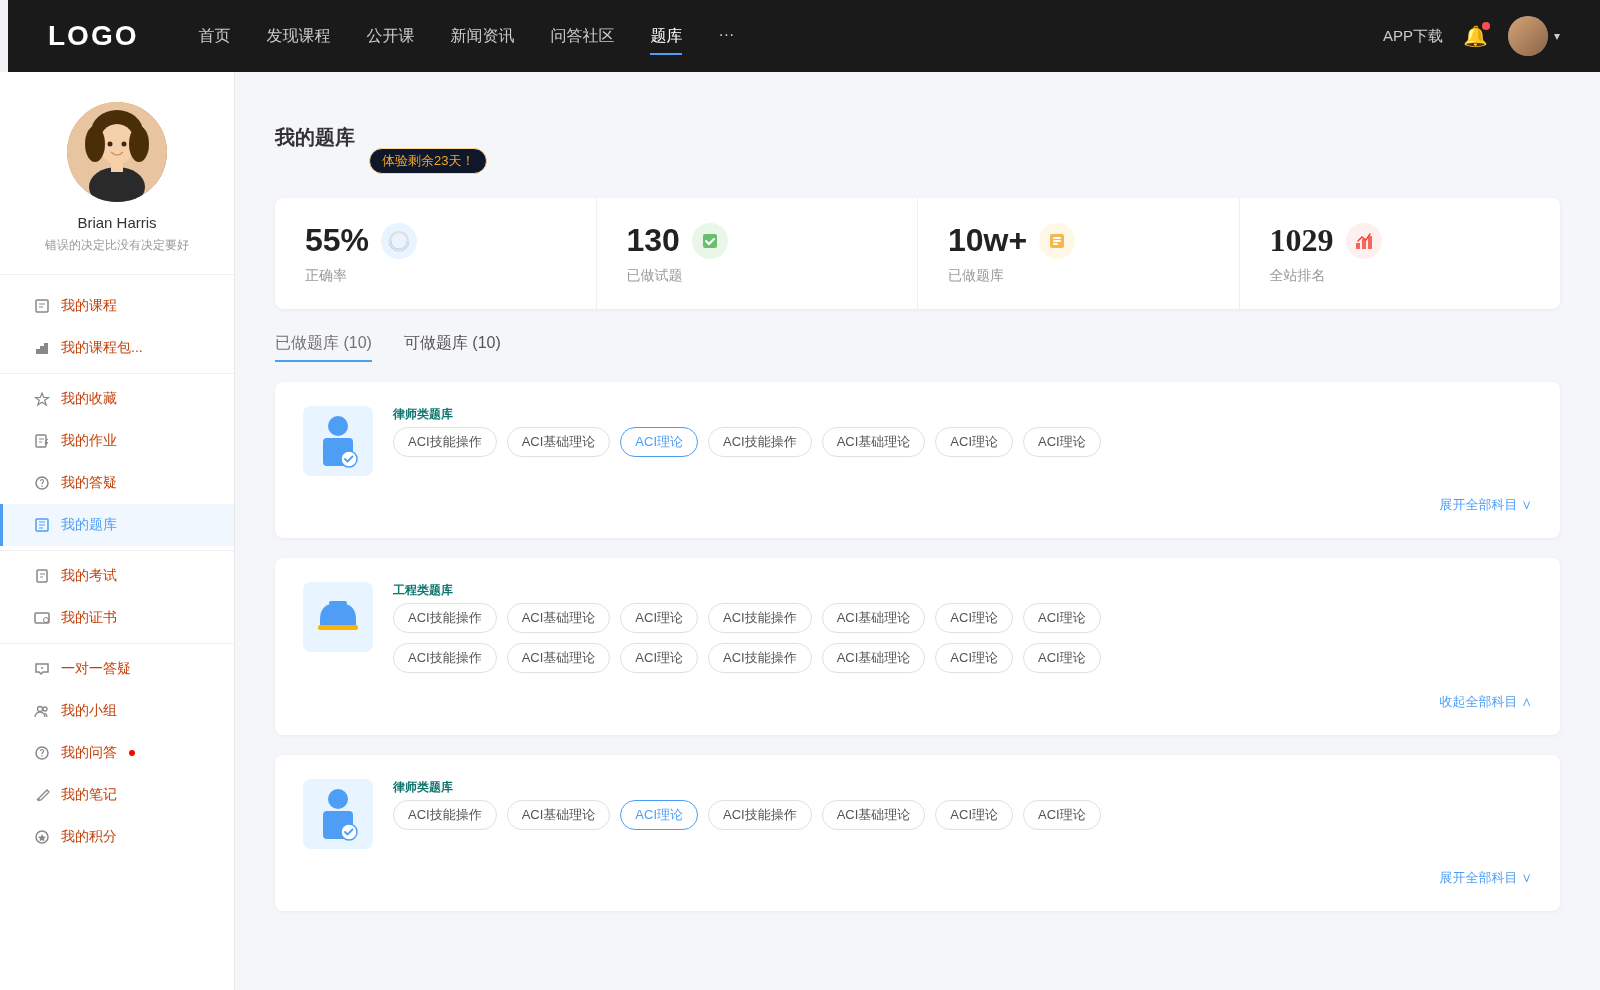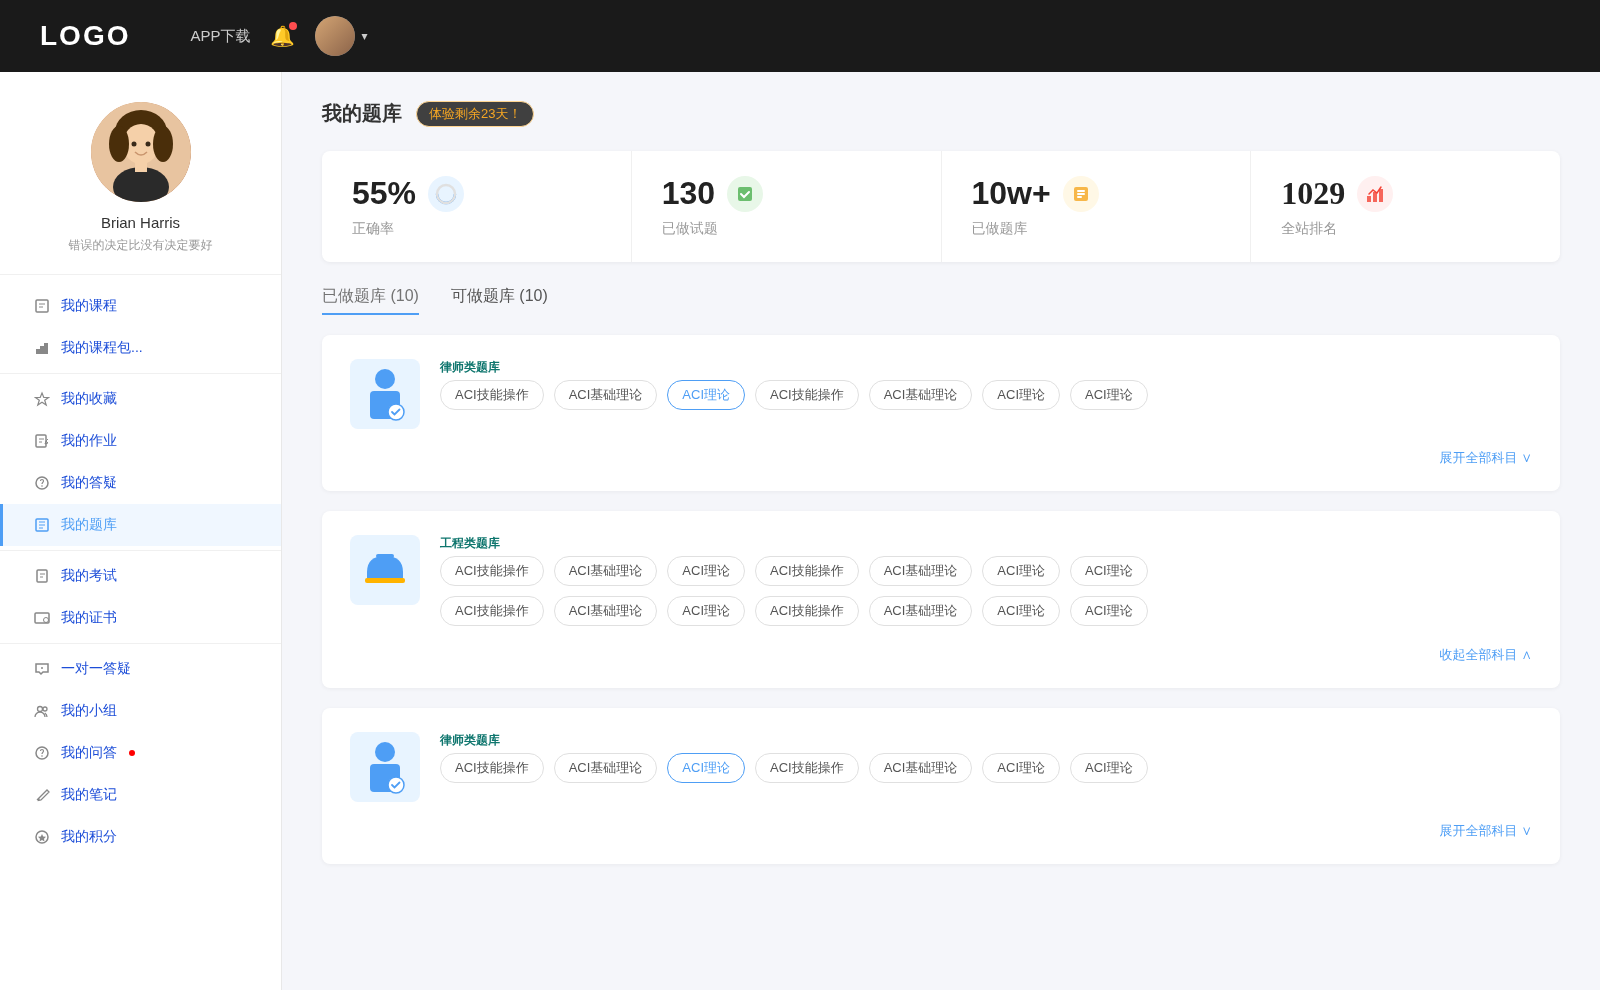--- a/index.html
+++ b/index.html
@@ -6,21 +6,21 @@
     body { font-family: -apple-system, BlinkMacSystemFont, 'PingFang SC', 'Microsoft YaHei', sans-serif; background: #f0f2f5; min-height: 990px; }
 
     
     .navbar {
       background: #1a1a1a;
       height: 72px;
       display: flex;
       align-items: center;
       padding: 0 40px;
       position: fixed;
-      top: 0; left: 0; right: 0;
+      top: 0; left: 8px; right: 0;
       z-index: 100;
     }
     .nav-logo {
       color: white;
       font-size: 28px;
       font-weight: bold;
       letter-spacing: 2px;
       margin-right: 60px;
     }
     .nav-links {
@@ -93,21 +93,21 @@
 
     
     .layout {
       display: flex;
       margin-top: 72px;
       min-height: calc(990px - 72px);
     }
 
     
     .sidebar {
-      width: 282px;
+      width: 235px;
       background: #fff;
       border-right: 1px solid #e8e8e8;
       padding-top: 30px;
       flex-shrink: 0;
       min-height: calc(990px - 72px);
     }
     .sidebar-profile {
       text-align: center;
       padding: 0 20px 20px;
       border-bottom: 1px solid #f0f0f0;
@@ -139,21 +139,21 @@
     .sidebar-menu {
       padding: 10px 0;
     }
     .menu-item {
       display: flex;
       align-items: center;
       gap: 10px;
       padding: 12px 30px;
       cursor: pointer;
       font-size: 14px;
-      color: #1d4ed8;
+      color: #c2410c;
       position: relative;
       border-left: 3px solid transparent;
     }
     .menu-item.active {
       color: #4e9ef5;
       border-left: 3px solid #4e9ef5;
       background: #f0f7ff;
     }
     .menu-icon {
       width: 18px; height: 18px;
@@ -189,26 +189,27 @@
       align-items: center;
       gap: 14px;
       margin-bottom: 24px;
     }
     .page-title {
       font-size: 20px;
       font-weight: 600;
       color: #333;
     }
     .trial-badge {
-      background: #404040;
+      background: #0f172a;
       color: #f5a623;
       border: 1px solid #ffd591;
       border-radius: 20px;
       padding: 3px 12px;
       font-size: 13px;
+      margin-top: 48px;
     }
 
     
     .stats-row {
       display: flex;
       gap: 0;
       background: white;
       border-radius: 8px;
       margin-bottom: 24px;
       box-shadow: 0 1px 4px rgba(0,0,0,0.06);
@@ -330,20 +331,29 @@
     }
     .bank-tags-row {
       margin-bottom: 10px;
     }
   </style>
 </head>
 <body>
 
 <nav class="navbar">
   <div class="nav-logo">LOGO</div>
+  <div class="nav-links">
+    <span class="nav-link">首页</span>
+    <span class="nav-link">发现课程</span>
+    <span class="nav-link">公开课</span>
+    <span class="nav-link">新闻资讯</span>
+    <span class="nav-link">问答社区</span>
+    <span class="nav-link active">题库</span>
+    <span class="nav-link">···</span>
+  </div>
   <div class="nav-right">
     <span class="nav-app-btn">APP下载</span>
     <div class="nav-bell">
       <span class="nav-bell-icon">🔔</span>
       <span class="nav-bell-dot"></span>
     </div>
     <div class="nav-avatar-wrap">
       <div class="nav-avatar">
         <div class="nav-avatar-img"></div>
       </div>

